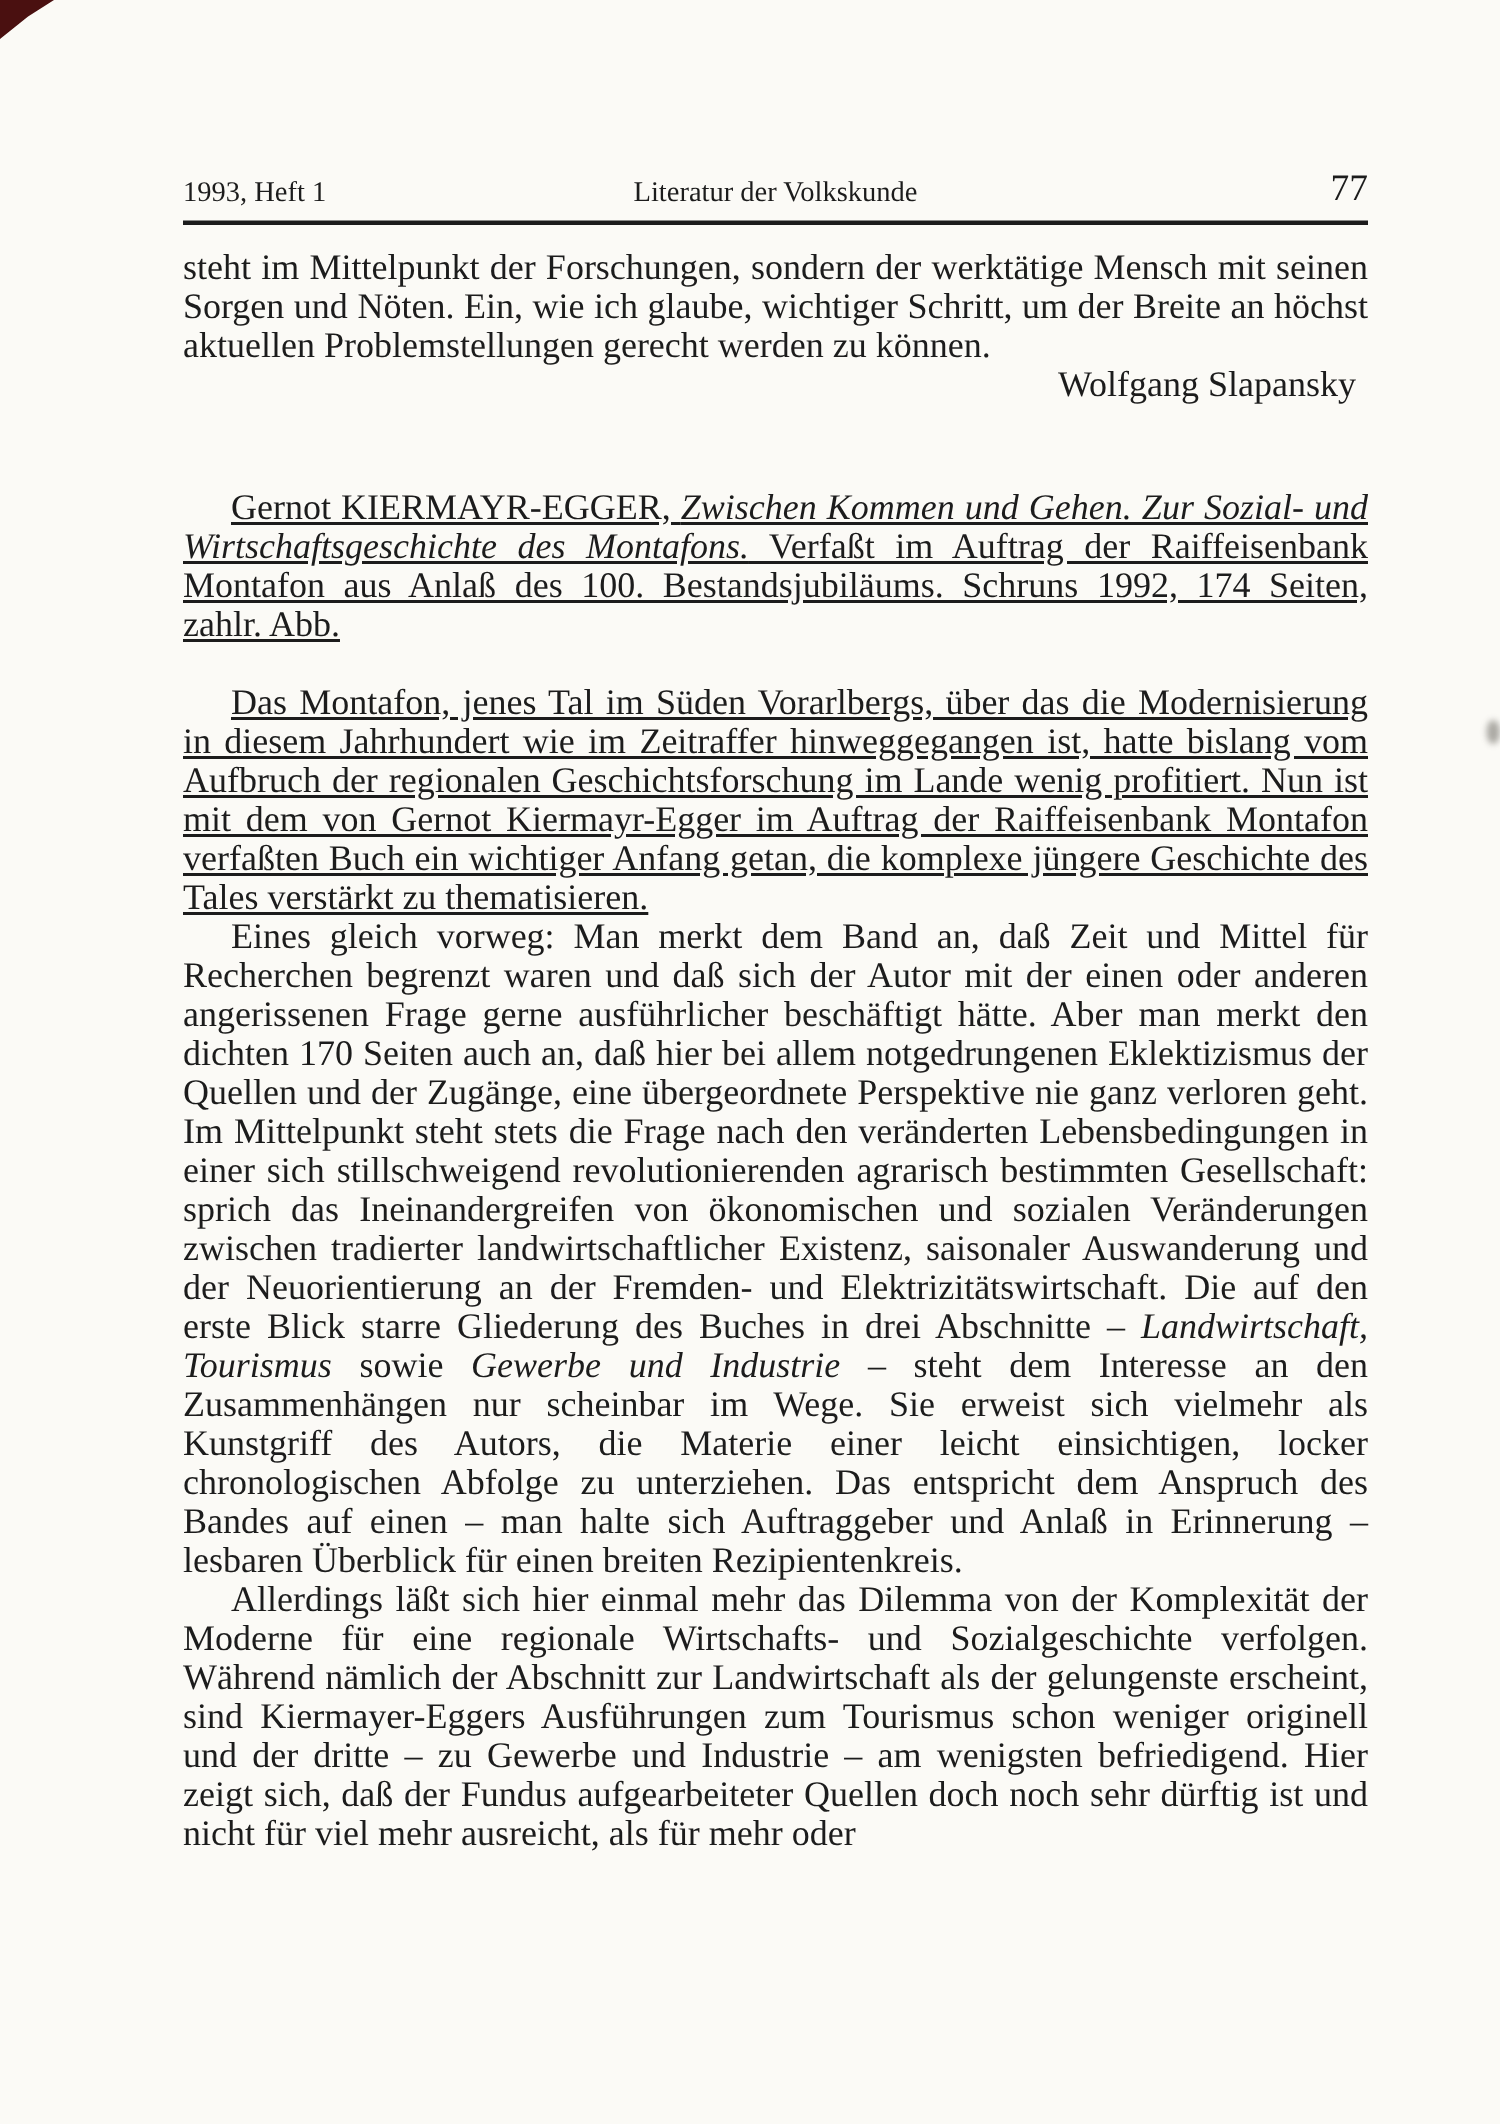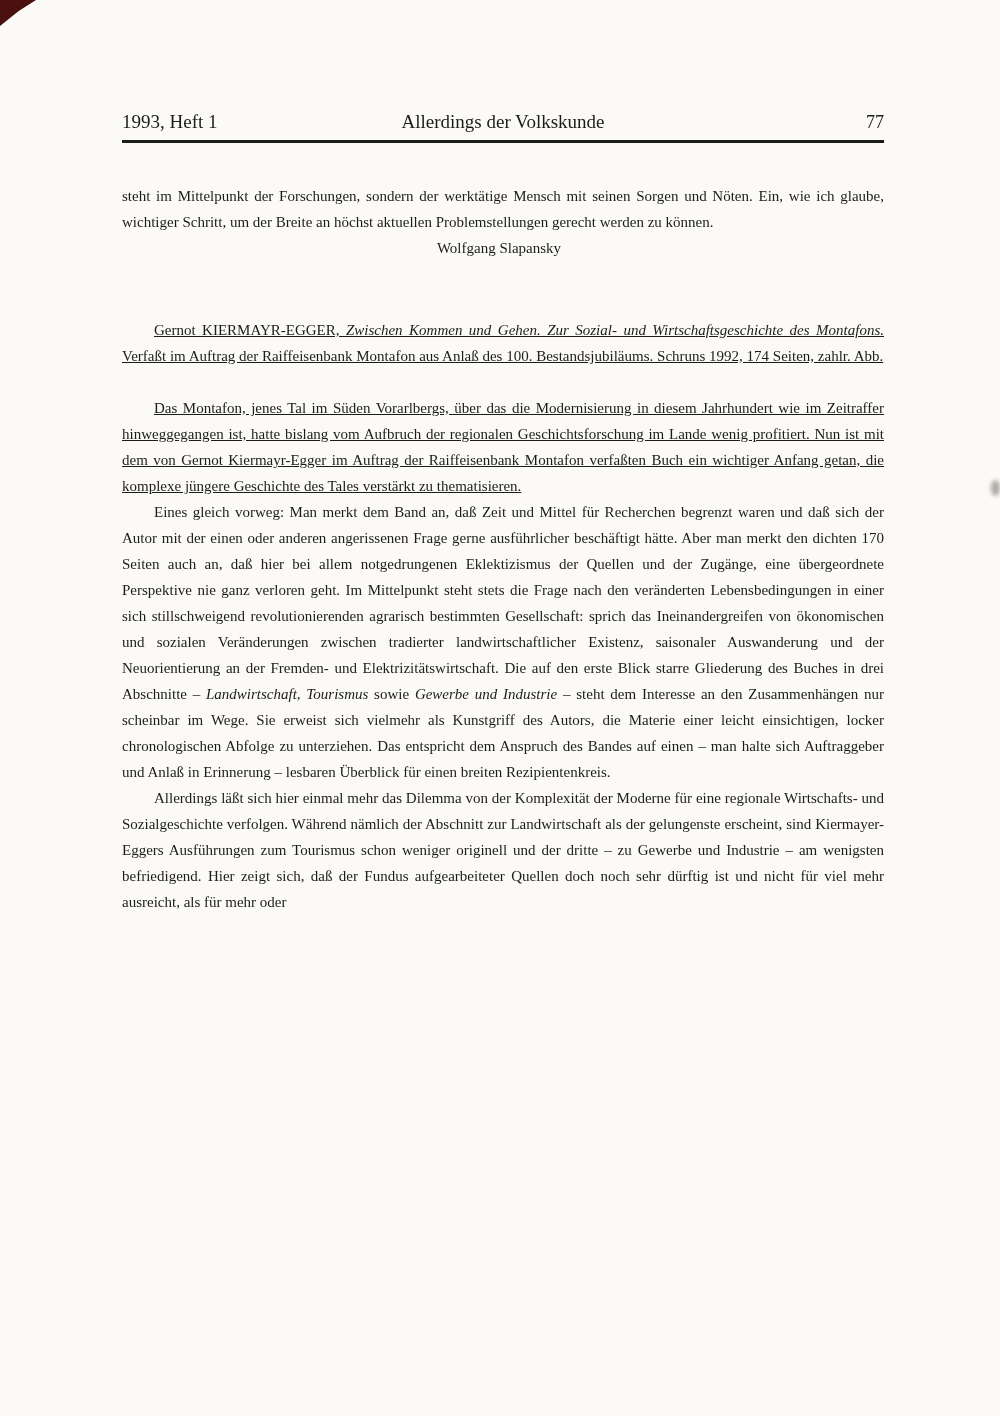--- a/index.html
+++ b/index.html
@@ -11,21 +11,21 @@
   body{
     background:var(--paper);
     font-family:"Liberation Serif","DejaVu Serif",serif;
     color:var(--ink);
   }
   .page{
     position:relative;
     width:1000px;
     height:1416px;
     box-sizing:border-box;
-    padding:112px 116px 0 122px;
+    padding:112px 88px 0 122px;
     background:var(--paper);
     overflow:hidden;
   }
   .corner-artifact{
     position:absolute;
     top:0;left:0;
     width:36px;height:26px;
     background:var(--artifact);
     clip-path:polygon(0 0,100% 0,52% 42%,0 100%);
   }
@@ -40,53 +40,53 @@
   }
   .page-header{
     display:grid;
     grid-template-columns:1fr auto 1fr;
     align-items:end;
     font-size:19px;
     line-height:1.1;
   }
   .hdr-left{justify-self:start;}
   .hdr-center{justify-self:center;}
-  .hdr-right{justify-self:end;font-size:18px;}
+  .hdr-right{justify-self:end;font-size:25px;}
   .header-rule{
     margin-top:7px;
     border-top:3px solid var(--ink);
     height:0;
   }
   .body-text{
-    margin-top:40px;
-    font-size:15px;
+    margin-top:16px;
+    font-size:24px;
     line-height:26px;
   }
   .body-text p{
     margin:0;
     text-align:justify;
     hyphens:manual;
   }
   .body-text p.indent{text-indent:32px;}
-  .body-text p.align-right{text-align:center;}
+  .body-text p.align-right{text-align:right;}
   .body-text em{font-style:italic;}
   p[data-name="signature-line"]{padding-right:8px;}
   p[data-name="review-citation"]{margin-top:56px;text-decoration:underline;}
   p[data-name="review-paragraph-1"]{margin-top:26px;text-decoration:underline;}
 </style>
 </head>
 <body>
 
 <div class="page" data-name="journal-page">
   <div class="corner-artifact" data-name="scan-artifact"></div>
   <div class="edge-smudge" data-name="scan-smudge"></div>
 
   <header class="page-header" data-name="page-header">
     <span class="hdr-left" data-name="issue-label">1993, Heft 1</span>
-    <span class="hdr-center" data-name="running-title">Allerdings der Volkskunde</span>
+    <span class="hdr-center" data-name="running-title">Literatur der Volkskunde</span>
     <span class="hdr-right" data-name="page-number">77</span>
   </header>
   <div class="header-rule" data-name="header-rule"></div>
 
   <main class="body-text" data-name="body-text">
       <p data-name="continuation-paragraph" class="align-justify"><span data-name="text-segment">steht im Mittelpunkt der Forschungen, sondern der werktätige Mensch mit seinen Sorgen und Nöten. Ein, wie ich glaube, wichtiger Schritt, um der Breite an höchst aktuellen Problemstellungen gerecht werden zu können.</span></p>
       <p data-name="signature-line" class="align-right"><span data-name="text-segment">Wolfgang Slapansky</span></p>
       <p data-name="review-citation" class="align-justify indent"><span data-name="text-segment">Gernot KIERMAYR-EGGER, </span><em data-name="italic-text-segment">Zwischen Kommen und Gehen. Zur Sozial- und Wirtschaftsgeschichte des Montafons.</em><span data-name="text-segment"> Verfaßt im Auftrag der Raiffeisenbank Montafon aus Anlaß des 100. Bestandsjubiläums. Schruns 1992, 174 Seiten, zahlr. Abb.</span></p>
       <p data-name="review-paragraph-1" class="align-justify indent"><span data-name="text-segment">Das Montafon, jenes Tal im Süden Vorarlbergs, über das die Modernisierung in diesem Jahrhundert wie im Zeitraffer hinweggegangen ist, hatte bislang vom Aufbruch der regionalen Geschichtsforschung im Lande wenig profitiert. Nun ist mit dem von Gernot Kiermayr-Egger im Auftrag der Raiffeisenbank Montafon verfaßten Buch ein wichtiger Anfang getan, die komplexe jüngere Geschichte des Tales verstärkt zu thematisieren.</span></p>
       <p data-name="review-paragraph-2" class="align-justify indent"><span data-name="text-segment">Eines gleich vorweg: Man merkt dem Band an, daß Zeit und Mittel für Recherchen begrenzt waren und daß sich der Autor mit der einen oder anderen angerissenen Frage gerne ausführlicher beschäftigt hätte. Aber man merkt den dichten 170 Seiten auch an, daß hier bei allem notgedrungenen Eklektizismus der Quellen und der Zugänge, eine übergeordnete Perspektive nie ganz verloren geht. Im Mittelpunkt steht stets die Frage nach den veränderten Lebensbedingungen in einer sich stillschweigend revolutionierenden agrarisch bestimmten Gesellschaft: sprich das Ineinandergreifen von ökonomischen und sozialen Veränderungen zwischen tradierter landwirtschaftlicher Existenz, saisonaler Auswanderung und der Neuorientierung an der Fremden- und Elektrizitätswirtschaft. Die auf den erste Blick starre Gliederung des Buches in drei Abschnitte – </span><em data-name="italic-text-segment">Landwirtschaft, Tourismus</em><span data-name="text-segment"> sowie </span><em data-name="italic-text-segment">Gewerbe und Industrie</em><span data-name="text-segment"> – steht dem Interesse an den Zusammenhängen nur scheinbar im Wege. Sie erweist sich vielmehr als Kunstgriff des Autors, die Materie einer leicht einsichtigen, locker chronologischen Abfolge zu unterziehen. Das entspricht dem Anspruch des Bandes auf einen – man halte sich Auftraggeber und Anlaß in Erinnerung – lesbaren Überblick für einen breiten Rezipientenkreis.</span></p>

